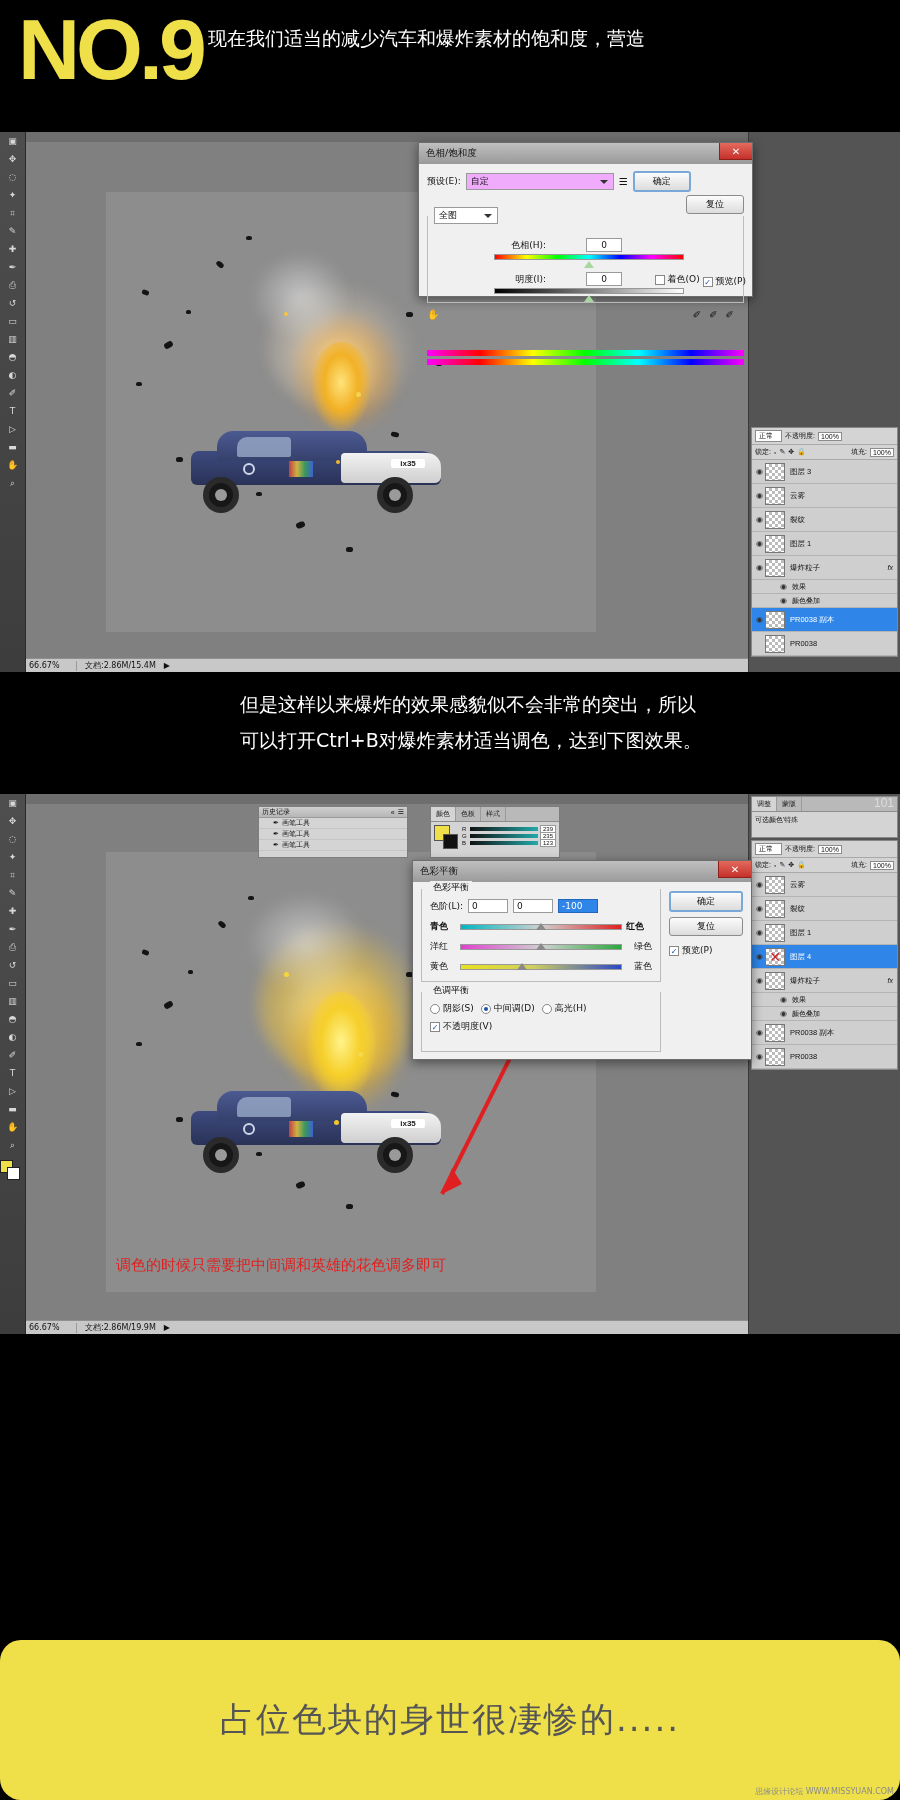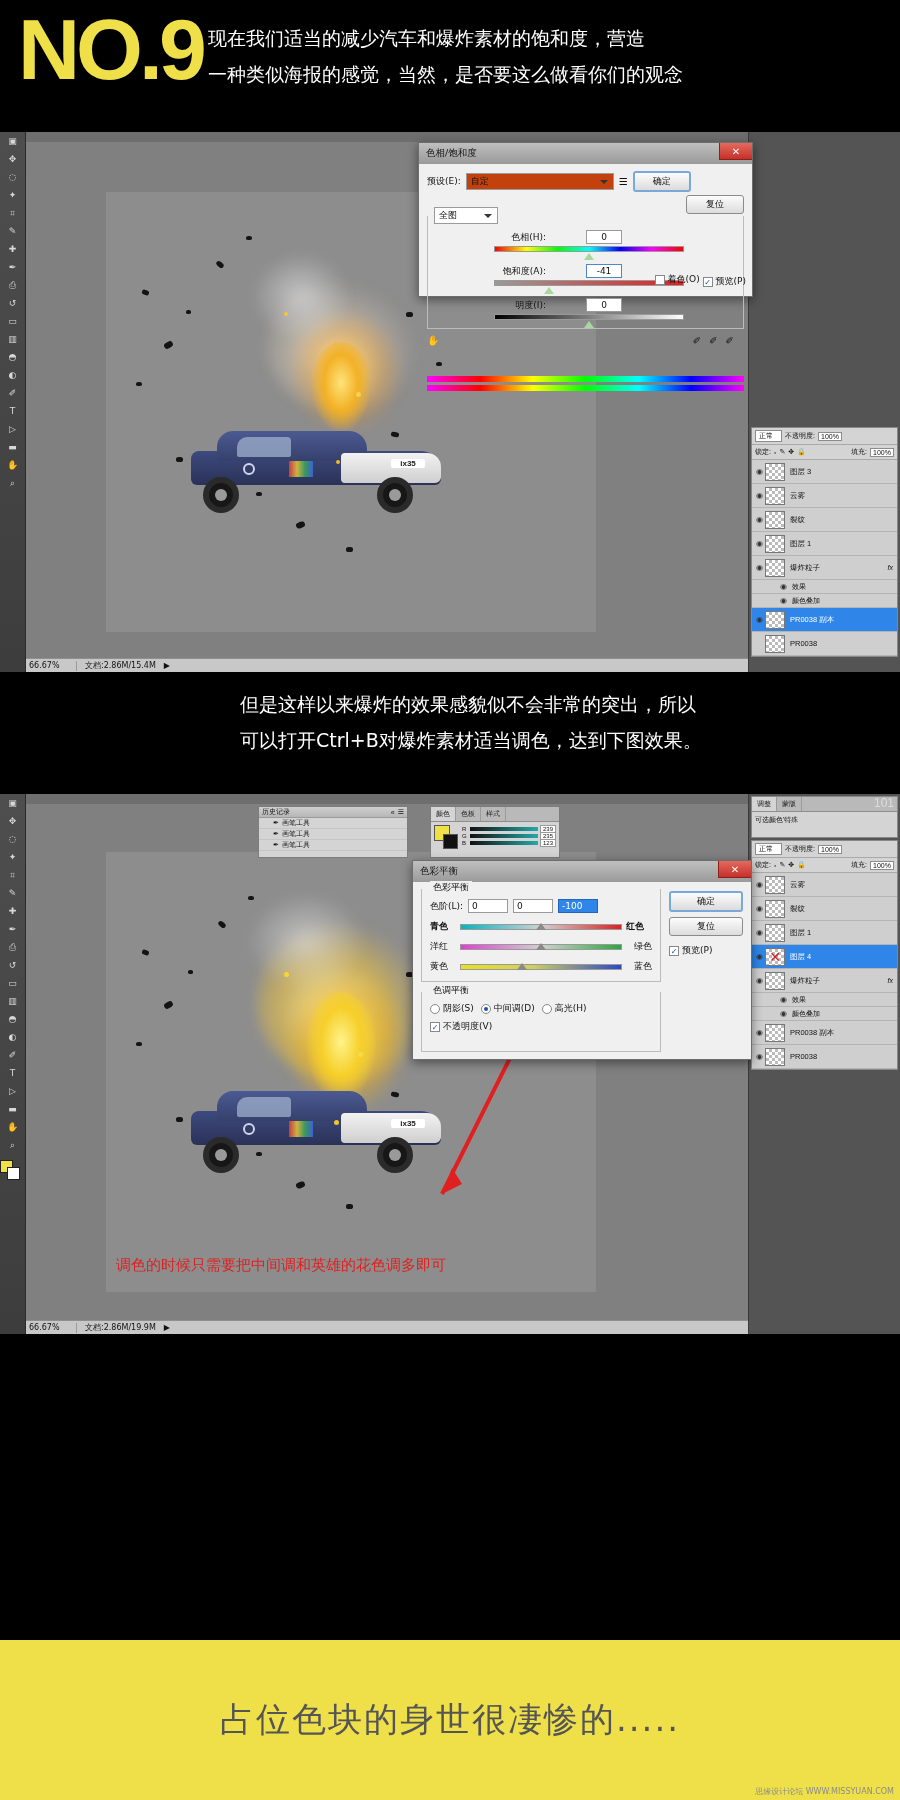--- a/index.html
+++ b/index.html
@@ -92,21 +92,21 @@
     display:flex; align-items:center; justify-content:center;
     border:1px solid #8d2019; border-top:none; border-right:none; }
   .dlg-body { padding:7px 8px; font-size:9px; color:#111;
     font-family:"DejaVu Sans",sans-serif; position:relative; }
   .btn { background:linear-gradient(#fcfcfc,#dcdcdc); border:1px solid #8b8b8b;
     border-radius:3px; font-size:9px; text-align:center; padding:2px 0; color:#111;
     font-family:"DejaVu Sans",sans-serif; }
   .btn.primary { border:2px solid #7aa8d8; }
   .fld { background:#fff; border:1px solid #9a9a9a; font-size:9px; padding:1px 3px; color:#111; }
   .fld.sel { background:#2f86e8; color:#fff; border:1px solid #2166b8; }
-  .combo { background:#c2410c; border:1px solid #9a9a9a; font-size:9px;
+  .combo { background:#f0abfc; border:1px solid #9a9a9a; font-size:9px;
     padding:1px 16px 1px 4px; position:relative; color:#111; }
   .combo::after { content:""; position:absolute; right:5px; top:50%;
     margin-top:-2px; border:4px solid transparent; border-top-color:#333; }
   .grp { border:1px solid #bbb; border-top:none; position:relative; }
   .grp-lbl { position:absolute; top:-8px; left:8px; background:#f0f0f0; padding:0 3px; font-size:9px; }
   .slider-track { height:6px; border:1px solid #999; }
   .slider-thumb { position:absolute; width:0; height:0;
     border-left:5px solid transparent; border-right:5px solid transparent;
     border-bottom:7px solid #a8d8a0; }
   .cb { display:inline-flex; align-items:center; gap:3px; font-size:9px; }
@@ -130,33 +130,32 @@
   .colorpanel { position:absolute; background:#d4d4d4; border:1px solid #7d7d7d; }
   .ramp { height:5px; }
 
   
   .anno-text { position:absolute; color:#e02020; font-size:15px;
     font-family:"DejaVu Sans",sans-serif; white-space:nowrap; }
   .arrow-svg { position:absolute; }
 
   
   .footer { position:absolute; left:0; right:0; bottom:0; height:160px;
-    background:#efe04a; display:flex; align-items:center; justify-content:center; }
+    background:#efe04a; display:flex; align-items:center; justify-content:center;border-radius:21px; }
   .footer-txt { font-size:34px; color:#555; letter-spacing:2px;
     font-family:"DejaVu Sans",sans-serif; }
   .watermark { position:absolute; right:6px; bottom:3px; font-size:8px;
     color:#8a8a8a; font-family:"DejaVu Sans",sans-serif; }
 </style>
 </head>
 <body>
 
 <div class="hdr" style="height:132px;">
   <div class="hdr-no">NO.9</div>
   <div class="hdr-txt hdr-l1" style="left:208px;">现在我们适当的减少汽车和爆炸素材的饱和度，营造</div>
-  <div class="hdr-txt hdr-l2" style="left:208px;">一种类似海报的感觉，当然，是否要这么做看你们的观念</div>
 </div>
 
 <div class="ps" style="height:540px;">
   <div class="ps-body">
 
     <div class="toolbar">
       <div class="tool">▣</div>
       <div class="tool">✥</div>
       <div class="tool">◌</div>
       <div class="tool">✦</div>
@@ -313,41 +312,31 @@
           <span class="btn primary" style="width:58px;">确定</span>
         </div>
 
         <div style="display:flex; gap:5px; margin-top:3px; justify-content:flex-end;">
           <span class="btn" style="width:58px;">复位</span>
         </div>
 
         <div class="grp" style="margin-top:2px; padding:10px 8px 8px 8px;">
           <span class="combo" style="position:absolute; top:-9px; left:6px; width:64px; background:#fff;">全图</span>
 
-          <div style="position:relative; margin-top:4px;">
+          <div style="position:relative; margin-top:12px;">
             <div style="display:flex; align-items:center;">
               <span style="width:110px; text-align:right;">色相(H):</span>
               <span class="fld" style="margin-left:40px; width:36px; text-align:center;">0</span>
             </div>
             <div style="position:relative; margin:2px 0 0 58px; width:190px;">
               <div class="slider-track" style="background:linear-gradient(90deg,#ff0000,#ffff00,#00ff00,#00ffff,#0000ff,#ff00ff,#ff0000);"></div>
               <div class="slider-thumb" style="left:calc(50% - 5px); top:7px;"></div>
             </div>
           </div>
 
-          <div style="position:relative; margin-top:12px;">
-            <div style="display:flex; align-items:center;">
-              <span style="width:110px; text-align:right;">饱和度(A):</span>
-              <span class="fld" style="margin-left:40px; width:36px; text-align:center; border:1px solid #4f86c6;">-41</span>
-            </div>
-            <div style="position:relative; margin:2px 0 0 58px; width:190px;">
-              <div class="slider-track" style="background:linear-gradient(90deg,#9a9a9a,#e02020);"></div>
-              <div class="slider-thumb" style="left:calc(29% - 5px); top:7px;"></div>
-            </div>
-          </div>
 
           <div style="position:relative; margin-top:12px;">
             <div style="display:flex; align-items:center;">
               <span style="width:110px; text-align:right;">明度(I):</span>
               <span class="fld" style="margin-left:40px; width:36px; text-align:center;">0</span>
             </div>
             <div style="position:relative; margin:2px 0 0 58px; width:190px;">
               <div class="slider-track" style="background:linear-gradient(90deg,#000,#fff);"></div>
               <div class="slider-thumb" style="left:calc(50% - 5px); top:7px;"></div>
             </div>

